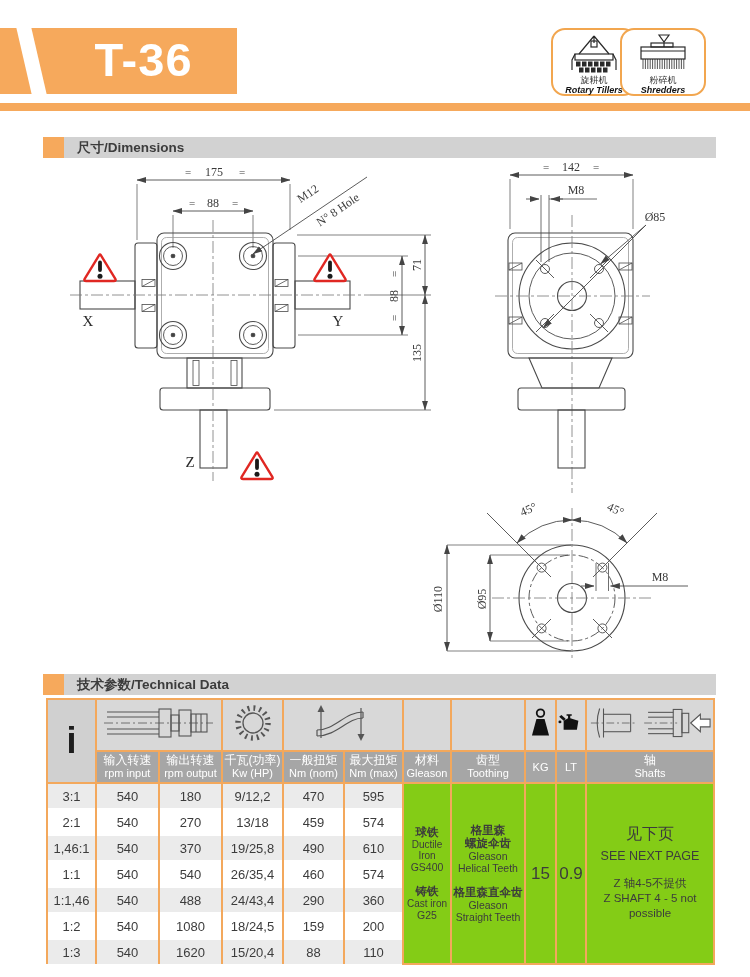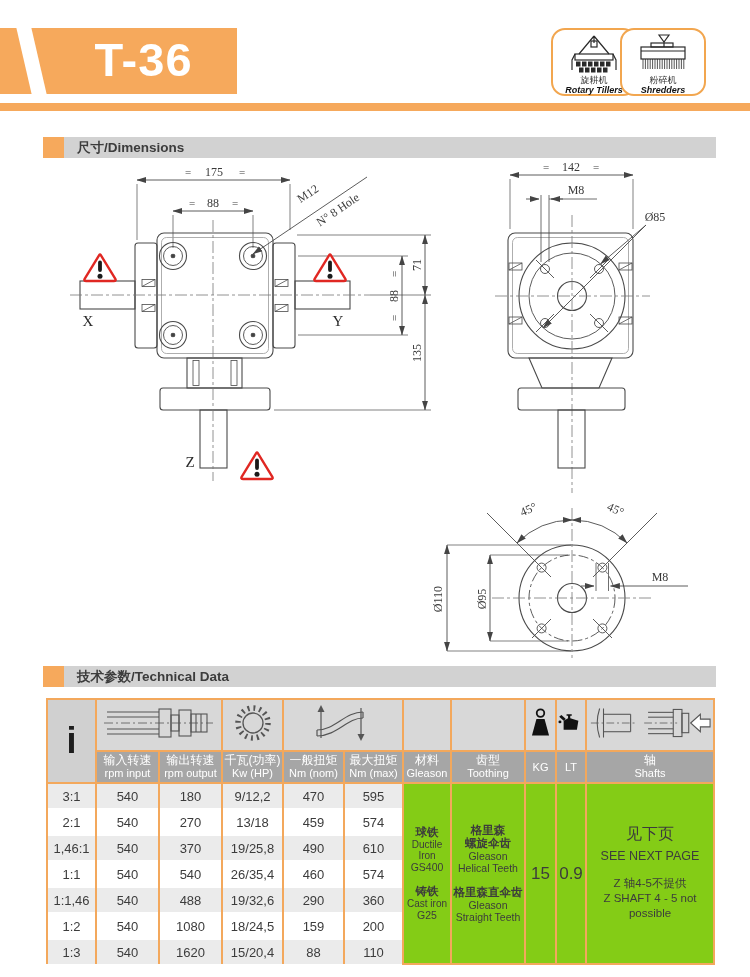--- a/index.html
+++ b/index.html
@@ -16,21 +16,21 @@
   .machine-box svg{display:block;margin:3px auto 0;}
   .machine-box .cn{font-size:9px;color:#333;line-height:10px;}
   .machine-box .en{font-size:9px;font-weight:bold;font-style:italic;color:#111;line-height:10px;}
   .band{position:absolute;left:0;top:103px;width:750px;height:8px;background:#F6A95C;}
 
   
   .section-bar{position:absolute;left:43px;width:680px;height:29px;display:flex;}
   .section-bar .sq{width:21px;height:21px;background:#F6A95C;flex:0 0 aupx;}
   .section-bar .bar{width:652px;height:21px;background:#D2D2D2;line-height:21px;padding-left:13px;
                     font-size:13.5px;font-weight:bold;color:#3c3c3c;box-sizing:border-box;}
-  .sec1{top:137px;} .sec2{top:666px;}
+  .sec1{top:137px;} .sec2{top:666px;align-items:flex-end;}
 
   
   .drawing{position:absolute;left:40px;top:163px;}
   .dt{font-family:"Liberation Serif",serif;font-size:12px;fill:#3a3a3a;text-anchor:middle;}
   .dts{font-family:"Liberation Serif",serif;font-size:11px;fill:#3a3a3a;text-anchor:middle;}
   .dl{font-family:"Liberation Serif",serif;font-size:15px;fill:#2a2a2a;text-anchor:middle;}
 
   
   table.spec{position:absolute;left:46px;top:698px;width:667px;border-collapse:collapse;table-layout:fixed;}
   table.spec th,table.spec td{padding:0;text-align:center;vertical-align:middle;}
@@ -491,21 +491,21 @@
       <td class="data">540</td>
       <td class="data">540</td>
       <td class="data">26/35,4</td>
       <td class="data">460</td>
       <td class="data">574</td>
     </tr>
     <tr class="odd">
       <td class="data">1:1,46</td>
       <td class="data">540</td>
       <td class="data">488</td>
-      <td class="data">19/32,6</td>
+      <td class="data">24/43,4</td>
       <td class="data">290</td>
       <td class="data">360</td>
     </tr>
     <tr class="even">
       <td class="data">1:2</td>
       <td class="data">540</td>
       <td class="data">1080</td>
       <td class="data">18/24,5</td>
       <td class="data">159</td>
       <td class="data">200</td>

